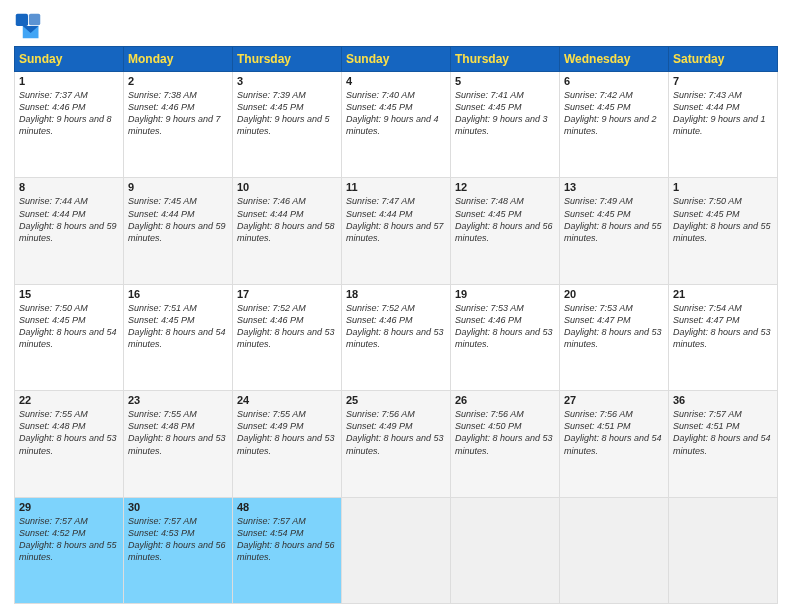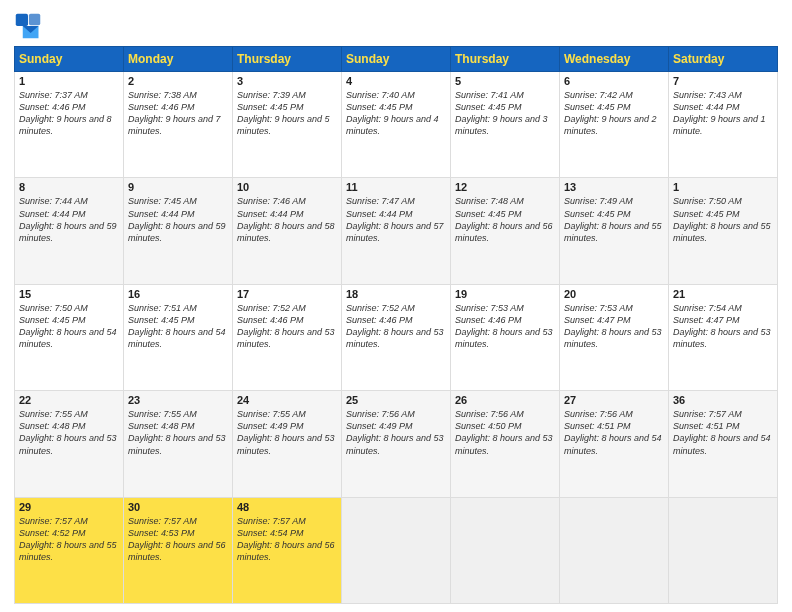--- a/index.html
+++ b/index.html
@@ -75,21 +75,21 @@
       padding: 3px 4px;
       font-size: 9.5px;
       color: #333;
       background: #fff;
       height: 82px;
     }
     .calendar tr:nth-child(even) td {
       background: #f5f5f5;
     }
     .calendar tr:last-child td {
-      background: #fde047;
+      background: #7dd3fc;
     }
     .day-num {
       font-size: 11px;
       font-weight: bold;
       color: #222;
       display: block;
       margin-bottom: 2px;
     }
     .cell-text {
       font-size: 9px;

